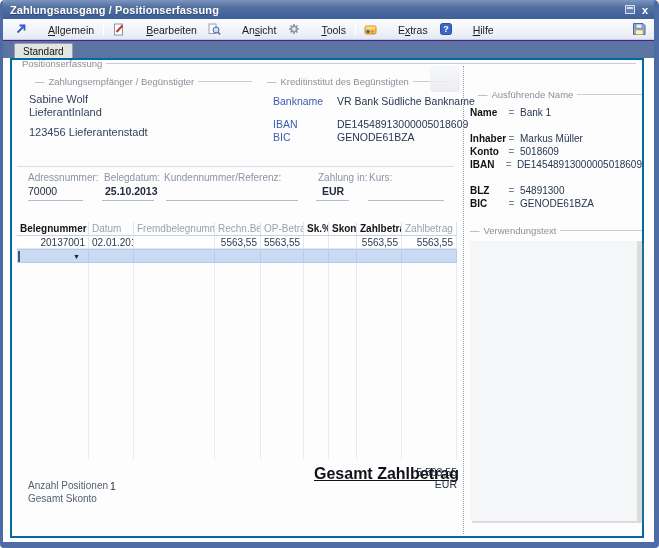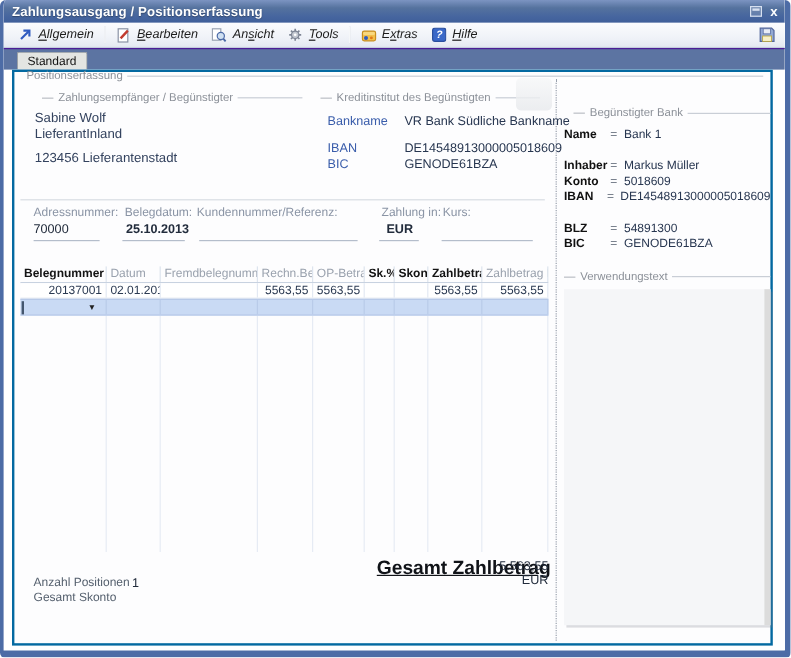--- a/index.html
+++ b/index.html
@@ -17,21 +17,21 @@
     text-shadow:0 1px 1px rgba(0,0,0,.35);white-space:nowrap;overflow:hidden;}
   .tb-icons{display:flex;align-items:center;gap:7px;}
   .tb-restore{width:10px;height:9px;border:1px solid #d7e0f0;background:rgba(255,255,255,.15);position:relative;display:inline-block;}
   .tb-restore:before{content:"";position:absolute;left:1px;right:1px;top:1px;height:2px;background:#d7e0f0;}
   .tb-close{color:#fff;font-size:11px;font-weight:bold;line-height:10px;cursor:default;}
 
   
   .menubar{height:21px;background:linear-gradient(180deg,#fbfcfe,#eef1f7 70%,#e4e9f1);
     border-bottom:1px solid #c3cddd;display:flex;align-items:center;padding:0 6px 0 6px;}
   .menu-items{display:flex;align-items:center;height:100%;flex:1;}
-  .menu-item{display:flex;align-items:center;gap:4px;padding:2px 6px 2px 5px;font-size:10.5px;color:#1c1c1c;cursor:default;font-style:italic;}
+  .menu-item{display:flex;align-items:flex-end;gap:20px;padding:2px 6px 2px 5px;font-size:10.5px;color:#1c1c1c;cursor:default;}
   .menu-item .mi-icon{display:inline-flex;width:14px;height:13px;align-items:center;justify-content:center;}
   .menu-sep{width:1px;height:14px;background:#c4cbd8;margin:0 3px;border-right:1px solid #fff;}
   .save-btn{display:flex;align-items:center;justify-content:center;width:18px;height:17px;border-radius:2px;}
 
   
   .tabstrip{height:18px;background:#5c74a2;border-top:1px solid #4c1d95;position:relative;}
   .tab{position:absolute;left:11px;bottom:0;height:15px;padding:0 8px;background:#e3e5e2;
     border:1px solid #9aa0a6;border-bottom:none;border-radius:2px 2px 0 0;
     font-size:10px;color:#111;display:flex;align-items:center;}
 
@@ -312,21 +312,21 @@
     <div class="sum-val" style="left:395px;top:406px;width:50px;text-align:right;">5.563,55 EUR</div>
     <div class="sum-label" style="left:16px;top:420px;">Anzahl Positionen</div>
     <div class="sum-val" style="left:98px;top:420px;">1</div>
     <div class="sum-label" style="left:16px;top:433px;">Gesamt Skonto</div>
     <div class="sum-val" style="left:98px;top:433px;"></div>
 
     <div class="vdots"></div>
 
     <div class="caption" style="left:466px;top:29px;width:164px;">
       <span class="dash">—</span>
-        <span>Begünstigter Bank</span>
+        <span>Ausführende Name</span>
         <span class="line" style="flex:1"></span>
     </div>
     <div class="exec-rows" id="exec-rows">
         <div class="exec-row">
           <span class="xl">Name</span>
           <span class="xe">=</span>
           <span class="xv">Bank 1</span>
         </div>
         <div class="exec-row gap">
           <span class="xl">Inhaber</span>

